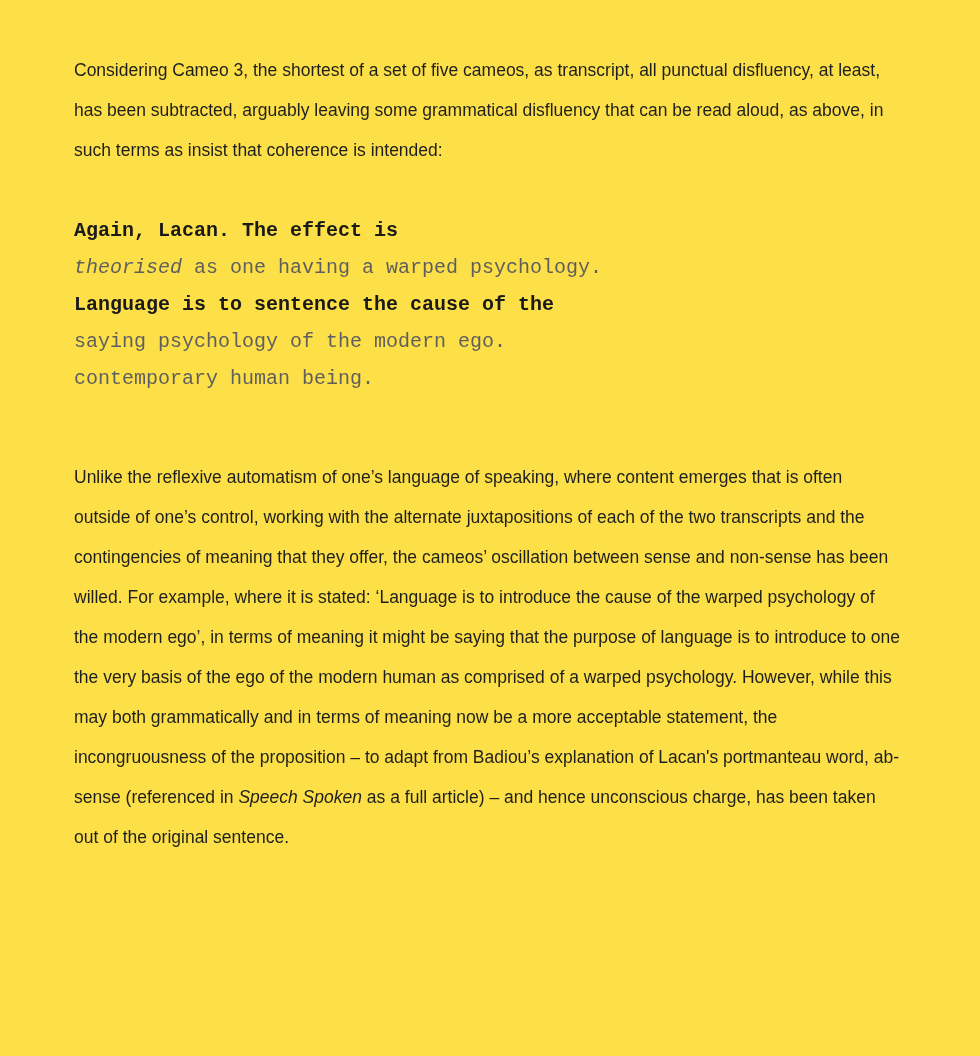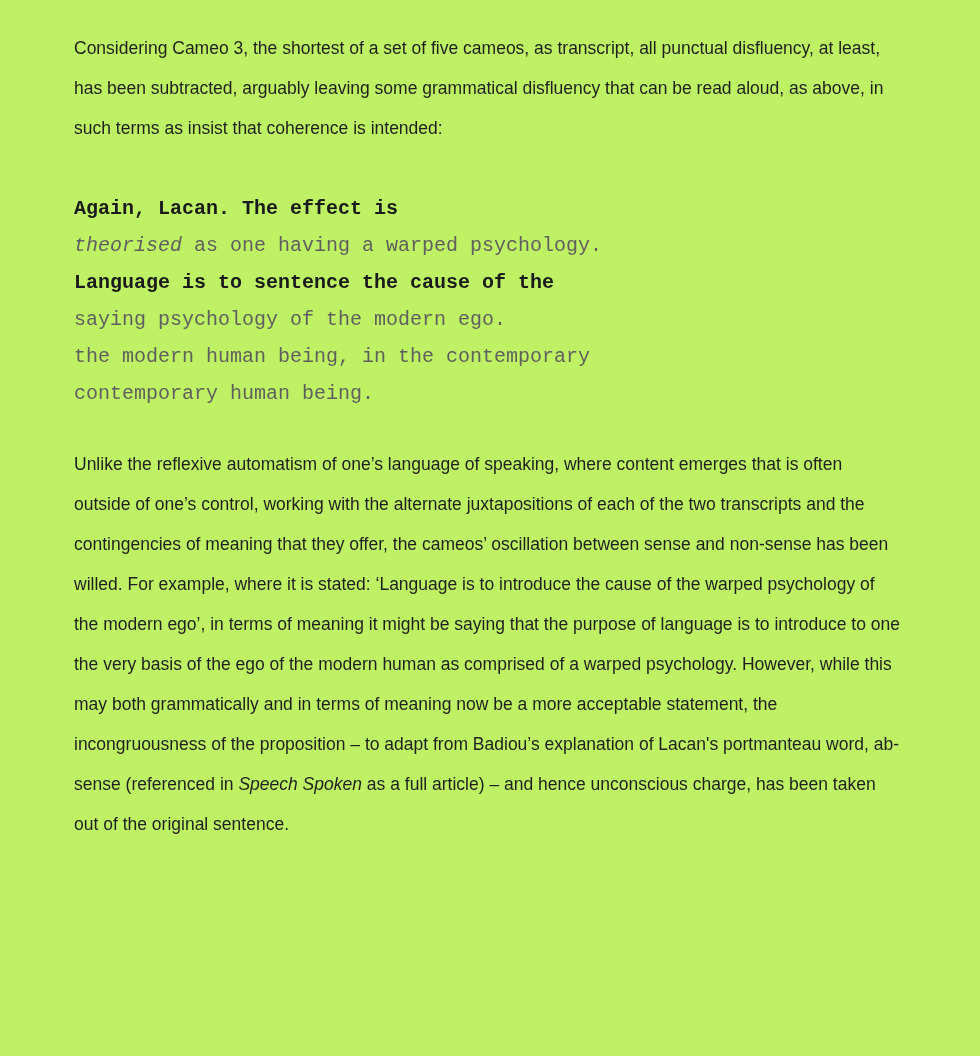--- a/index.html
+++ b/index.html
@@ -7,33 +7,33 @@
     width: 980px;
     height: 1056px;
     background: #ffffff;
     font-family: "Liberation Sans", sans-serif;
     color: #1f1f1f;
     overflow: hidden;
   }
   .page {
     width: 980px;
     height: 1056px;
-    padding: 28px 80px 40px 74px;
-    background: #bef264;
+    padding: 50px 80px 40px 74px;
+    background: #fde047;
   }
   .body-paragraph {
     width: 826px;
     font-size: 17.5px;
     line-height: 40px;
     color: #1f1f1f;
     text-align: left;
   }
   .cameo-block {
     margin-top: 42px;
-    margin-bottom: 32px;
+    margin-bottom: 60px;
     font-family: "Liberation Mono", "DejaVu Sans Mono", monospace;
     font-size: 20px;
     line-height: 37px;
     color: #1f1f1f;
   }
   .cameo-line { white-space: nowrap; }
   .seg-bold { font-weight: bold; color: #1a1a1a; }
   .seg-italic { font-style: italic; }
   .seg-regular { font-weight: normal; }
   .cameo-line .seg-regular,
@@ -47,19 +47,18 @@
 
 <div class="page">
 
   <p class="body-paragraph">Considering Cameo 3, the shortest of a set of five cameos, as transcript, all punctual disfluency, at least, has been subtracted, arguably leaving some grammatical disfluency that can be read aloud, as above, in such terms as insist that coherence is intended:</p>
 
   <div class="cameo-block">
       <div class="cameo-line"><span class="seg-bold">Again, Lacan. The effect is</span></div>
       <div class="cameo-line"><span class="seg-italic">theorised</span><span class="seg-regular"> as one having a warped psychology.</span></div>
       <div class="cameo-line"><span class="seg-bold">Language is to sentence the cause of the</span></div>
       <div class="cameo-line"><span class="seg-regular">saying psychology of the modern ego.</span></div>
-      <div class="cameo-line"><span class="seg-regular">the modern human being, in the contemporary</span></div>
       <div class="cameo-line"><span class="seg-regular">contemporary human being.</span></div>
     </div>
 
   <p class="body-paragraph closing"><span class="seg-regular">Unlike the reflexive automatism of one’s language of speaking, where content emerges that is often outside of one’s control, working with the alternate juxtapositions of each of the two transcripts and the contingencies of meaning that they offer, the cameos’ oscillation between sense and non-sense has been willed. For example, where it is stated: ‘Language is to introduce the cause of the warped psychology of the modern ego’, in terms of meaning it might be saying that the purpose of language is to introduce to one the very basis of the ego of the modern human as comprised of a warped psychology. However, while this may both grammatically and in terms of meaning now be a more acceptable statement, the incongruousness of the proposition – to adapt from Badiou’s explanation of Lacan's portmanteau word, ab-sense (referenced in </span><span class="seg-italic">Speech Spoken</span><span class="seg-regular"> as a full article) – and hence unconscious charge, has been taken out of the original sentence.</span></p>
 
 </div>
 
 </body></html>

